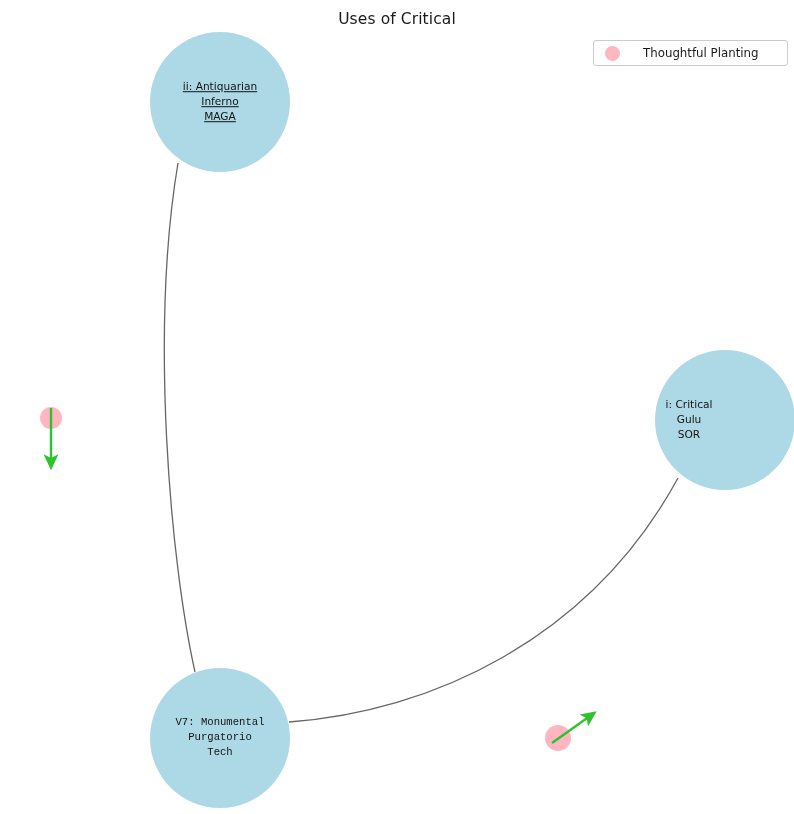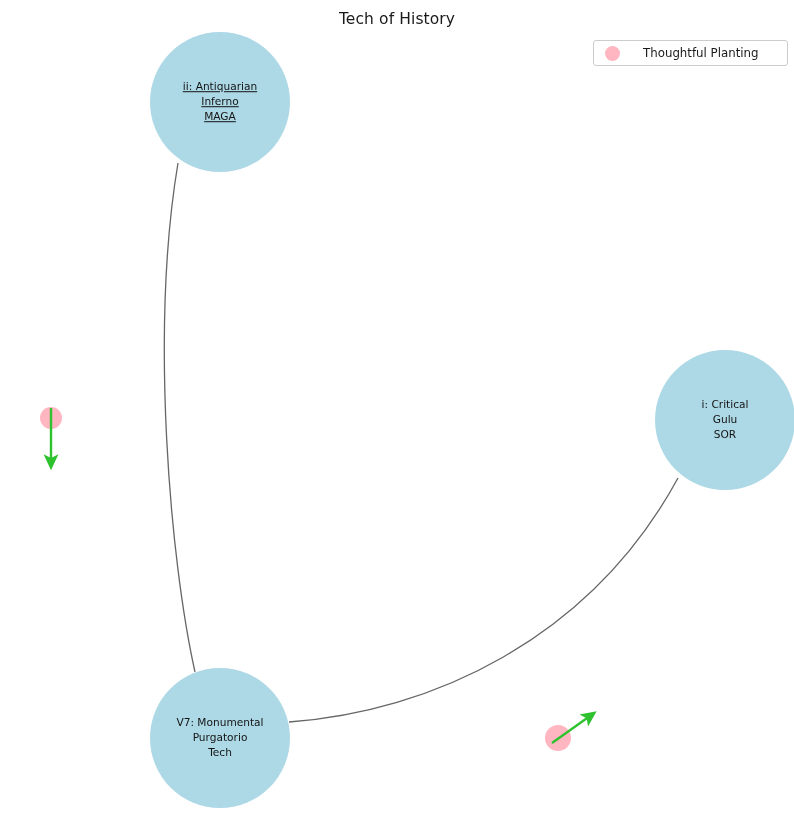--- a/index.html
+++ b/index.html
@@ -101,29 +101,29 @@
       <circle cx="51" cy="418" r="11" fill="#ffb6c1"></circle>
       <circle cx="558" cy="738" r="13" fill="#ffb6c1"></circle>
     </g>
 
     <g>
       <line x1="51" y1="408" x2="51" y2="462" stroke="#2fc22f" stroke-width="2.4" marker-end="url(#arrowhead-green)"></line>
       <line x1="552" y1="743" x2="590" y2="716" stroke="#2fc22f" stroke-width="2.4" marker-end="url(#arrowhead-green)"></line>
     </g>
   </svg>
 
-  <div class="chart-title">Tech of History</div>
+  <div class="chart-title">Uses of Critical</div>
 
   <div class="node-label" style="left:220px; top:102px;text-decoration:underline;">ii: Antiquarian
 Inferno
 MAGA</div>
-  <div class="node-label" style="left:725px; top:420px;">i: Critical
+  <div class="node-label" style="left:689px; top:420px;">i: Critical
 Gulu
 SOR</div>
-  <div class="node-label" style="left:220px; top:738px;">V7: Monumental
+  <div class="node-label" style="left:220px; top:738px;font-family:Liberation Mono, monospace;">V7: Monumental
 Purgatorio
 Tech</div>
 
   <div class="legend-box">
     <span class="legend-marker"></span>
     <span class="legend-text">Thoughtful Planting</span>
   </div>
 
 </div>
 

